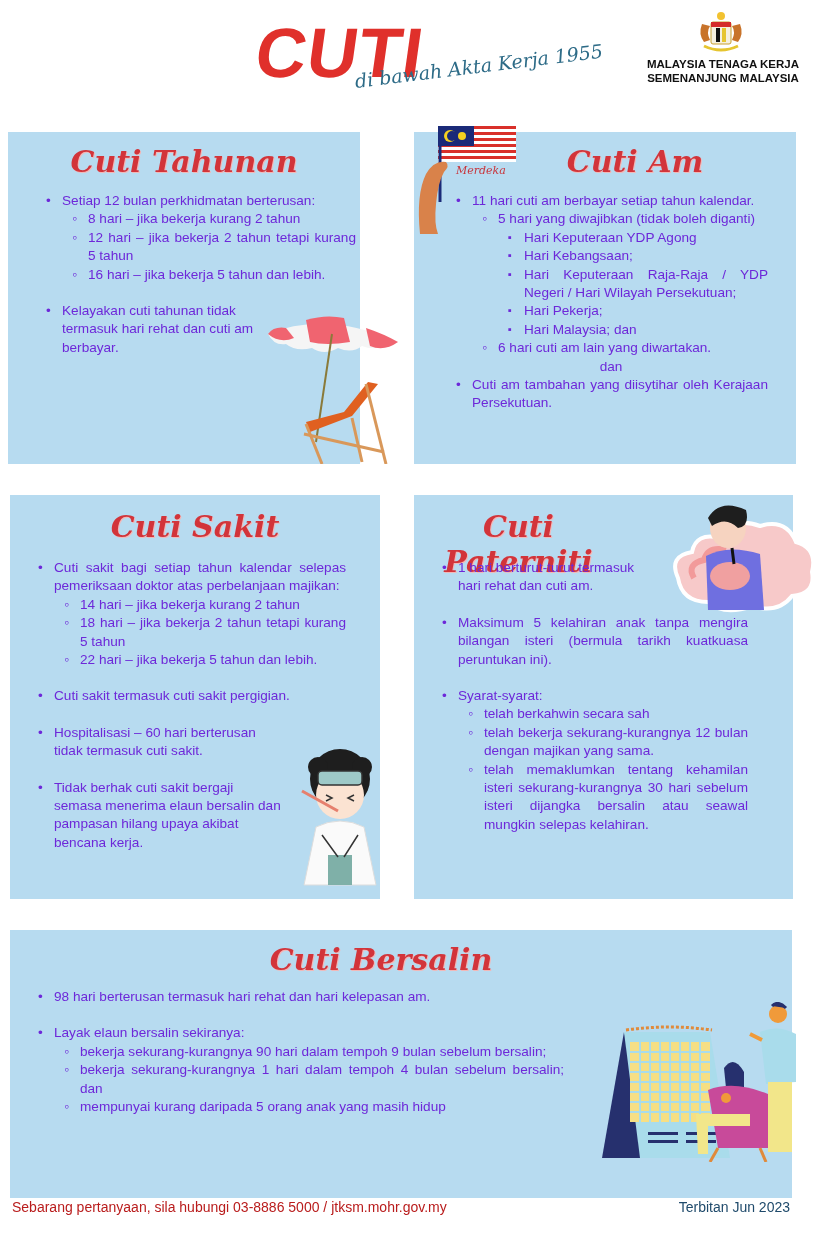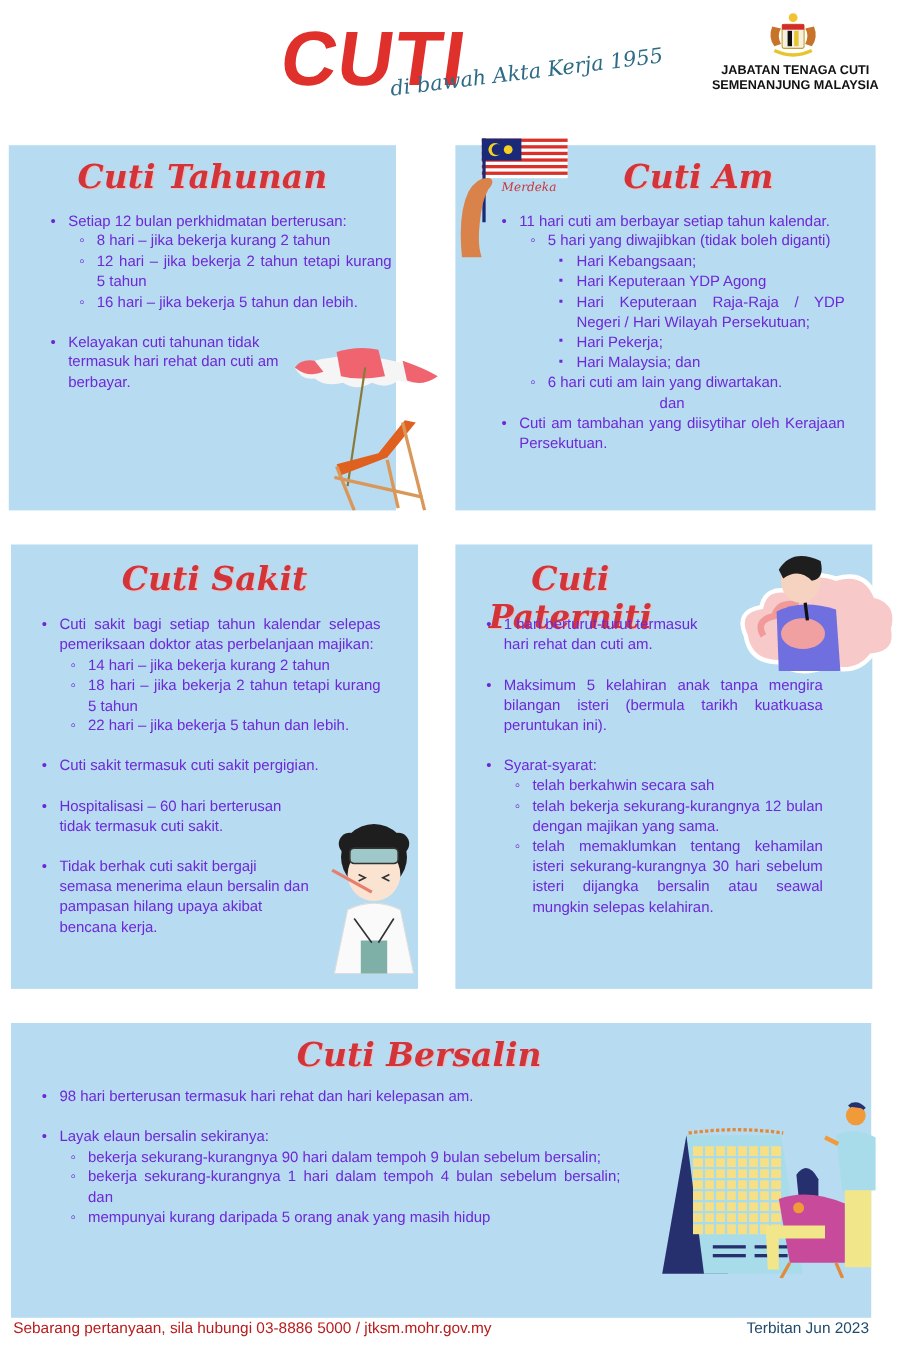--- a/index.html
+++ b/index.html
@@ -52,21 +52,21 @@
     <path d="M6 14 Q2 24 8 32 L14 30 Q10 22 14 16 Z" fill="#c8732a"></path>
     <path d="M44 14 Q48 24 42 32 L36 30 Q40 22 36 16 Z" fill="#c8732a"></path>
     <rect x="15" y="12" width="20" height="22" rx="2" fill="#f5f0e0" stroke="#c8a030"></rect>
     <rect x="15" y="12" width="20" height="5" fill="#d42b2b"></rect>
     <rect x="20" y="18" width="4" height="14" fill="#111"></rect>
     <rect x="26" y="18" width="4" height="14" fill="#e6c530"></rect>
     <path d="M8 36 Q25 44 42 36" stroke="#e6c530" stroke-width="3" fill="none"></path>
   </svg>
 </div>
 <div class="abs agency">
-  <div>JABATAN TENAGA CUTI</div>
+  <div>MALAYSIA TENAGA KERJA</div>
   <div>SEMENANJUNG MALAYSIA</div>
 </div>
 
 <div class="box" style="left:8px; top:132px; width:352px; height:332px;">
   <div class="box-title" style="top:12px;">Cuti Tahunan</div>
   <div class="content" style="left:36px; top:60px; width:312px;">
     <ul class="l1">
       <li><span>Setiap 12 bulan perkhidmatan berterusan:</span>
         <ul class="l2">
           <li class="justify">8 hari – jika bekerja kurang 2 tahun</li>
@@ -94,22 +94,22 @@
 </div>
 
 <div class="box" style="left:414px; top:132px; width:382px; height:332px;">
   <div class="box-title" style="top:12px; left:60px;">Cuti Am</div>
   <div class="content" style="left:40px; top:60px; width:314px;">
     <ul class="l1">
       <li class="justify"><span>11 hari cuti am berbayar setiap tahun kalendar.</span>
         <ul class="l2">
           <li class="justify"><span>5 hari yang diwajibkan (tidak boleh diganti)</span>
             <ul class="l3">
+              <li>Hari Keputeraan YDP Agong</li>
               <li>Hari Kebangsaan;</li>
-              <li>Hari Keputeraan YDP Agong</li>
               <li class="justify">Hari Keputeraan Raja-Raja / YDP Negeri / Hari Wilayah Persekutuan;</li>
               <li>Hari Pekerja;</li>
               <li>Hari Malaysia; dan</li>
             </ul>
           </li>
           <li>6 hari cuti am lain yang diwartakan.</li>
         </ul>
       </li>
     </ul>
     <div class="center-line">dan</div>

